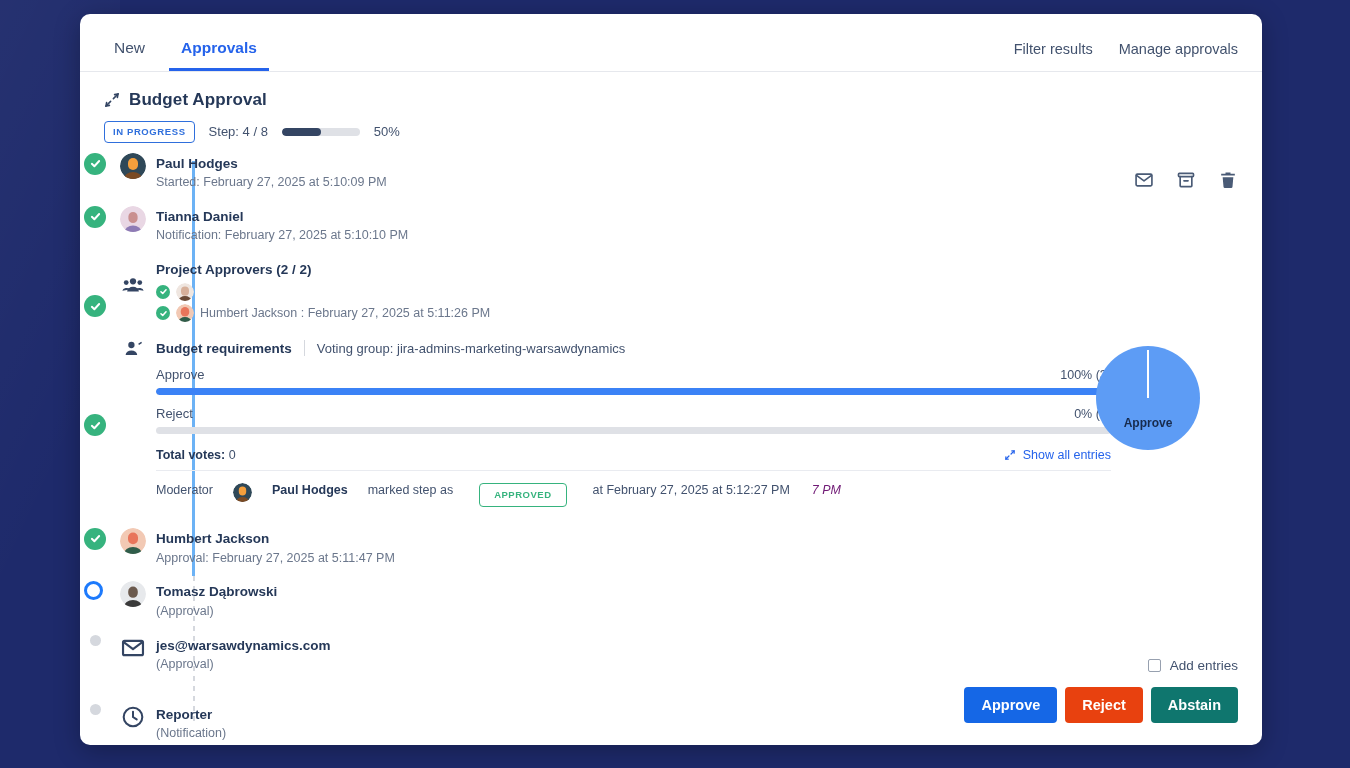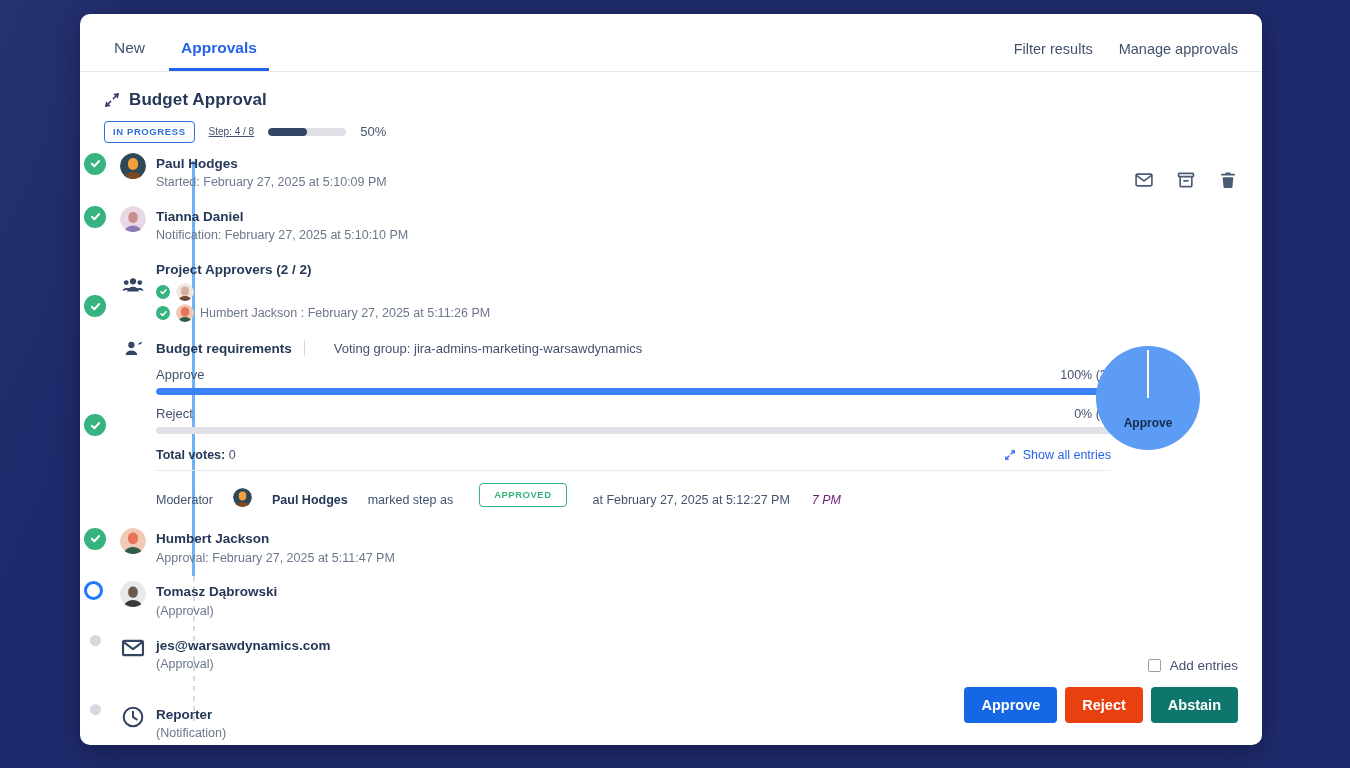--- a/index.html
+++ b/index.html
@@ -55,21 +55,21 @@
   .hdr-title-row { display:flex; align-items:center; gap:9px; }
   .collapse-ico { width:16px; height:16px; display:block; }
   .hdr-title { font-size: 17px; font-weight: 700; color:#253858; letter-spacing:0.1px; }
 
   .meta-row { display:flex; align-items:center; gap:14px; margin-top: 11px; }
   .badge-inprogress {
     border:1px solid #2f6fdc; color:#2f6fdc; border-radius:4px;
     font-size: 9.5px; letter-spacing: .6px; font-weight:600;
     padding: 5px 8px; line-height:1; white-space:nowrap;
   }
-  .step-label { font-size: 10px; color:#42526e;text-decoration:underline; }
+  .step-label { font-size: 13px; color:#42526e; }
   .pbar { width:78px; height:8px; border-radius:6px; background:#dfe1e6; position:relative; overflow:hidden; }
   .pbar > i { position:absolute; left:0; top:0; bottom:0; background:#344563; border-radius:6px; display:block; }
   .pct { font-size:13px; color:#42526e; }
 
   .hdr-actions { position:absolute; right:24px; top: 98px; display:flex; gap: 22px; }
   .act-ico { width:20px; height:20px; cursor:pointer; color:#4a5b76; }
 
   
   .timeline { position:relative; margin-top: 10px; padding-left: 24px; }
   .tl-line {
@@ -105,37 +105,37 @@
   .mini-check svg { width:9px; height:9px; }
   .mini-av { width:18px; height:18px; border-radius:50%; overflow:hidden; flex:0 0 18px; }
   .sub-entry .sub { font-size:12.5px; }
 
   
   .vote-wrap { position:relative; padding-left: 16px; display:flex; }
   .vote-body { flex:1; padding-top:2px; }
   .vote-head { display:flex; align-items:center; gap:12px;text-align:right; }
   .vote-title { font-size:13.5px; font-weight:700; color:#253858; }
   .vsep { width:1px; height:16px; background:#d5d8de; }
-  .vote-group { font-size:13px; color:#42526e;margin-left:17px; }
+  .vote-group { font-size:13px; color:#42526e; }
 
   .bar-block { margin-top:11px; width: 955px; }
   .bar-label-row { display:flex; justify-content:space-between; align-items:baseline; }
   .bar-label { font-size:13px; color:#42526e; }
   .bar-val { font-size:12.5px; color:#42526e; }
   .bar-track { margin-top:6px; height:7px; border-radius:5px; background:#dfe1e6; overflow:hidden; }
   .bar-fill { height:100%; background:#3b82f6; border-radius:5px; }
 
   .totals-row { margin-top:14px; width:955px; display:flex; justify-content:space-between; align-items:center;
                 padding-bottom:8px; border-bottom:1px solid #e9ebf0; }
   .totals { font-size:12.5px; color:#42526e; }
   .totals b { color:#253858; }
   .showall { display:flex; align-items:center; gap:7px; font-size:12.5px; color:#2563eb; cursor:pointer; }
   .showall svg { width:12px; height:12px; }
 
-  .mod-row { margin-top:12px; display:flex; align-items:flex-end; gap:20px; font-size:12.5px; color:#42526e; }
+  .mod-row { margin-top:12px; display:flex; align-items:flex-start; gap:20px; font-size:12.5px; color:#42526e; }
   .mod-av { width:19px; height:19px; border-radius:50%; overflow:hidden; flex:0 0 19px; }
   .mod-name { font-weight:700; color:#253858; }
   .badge-approved {
     border:1px solid #36b37e; color:#36b37e; border-radius:4px; font-size:9.5px;
     letter-spacing:.5px; font-weight:600; padding:6px 14px; line-height:1; margin:0 6px;
   }
   .mod-tail { margin-left:2px; color:#701a75;font-style:italic; }
 
   .pie-wrap { position:absolute; right: 62px; top: 8px; width:104px; }
   .pie {

